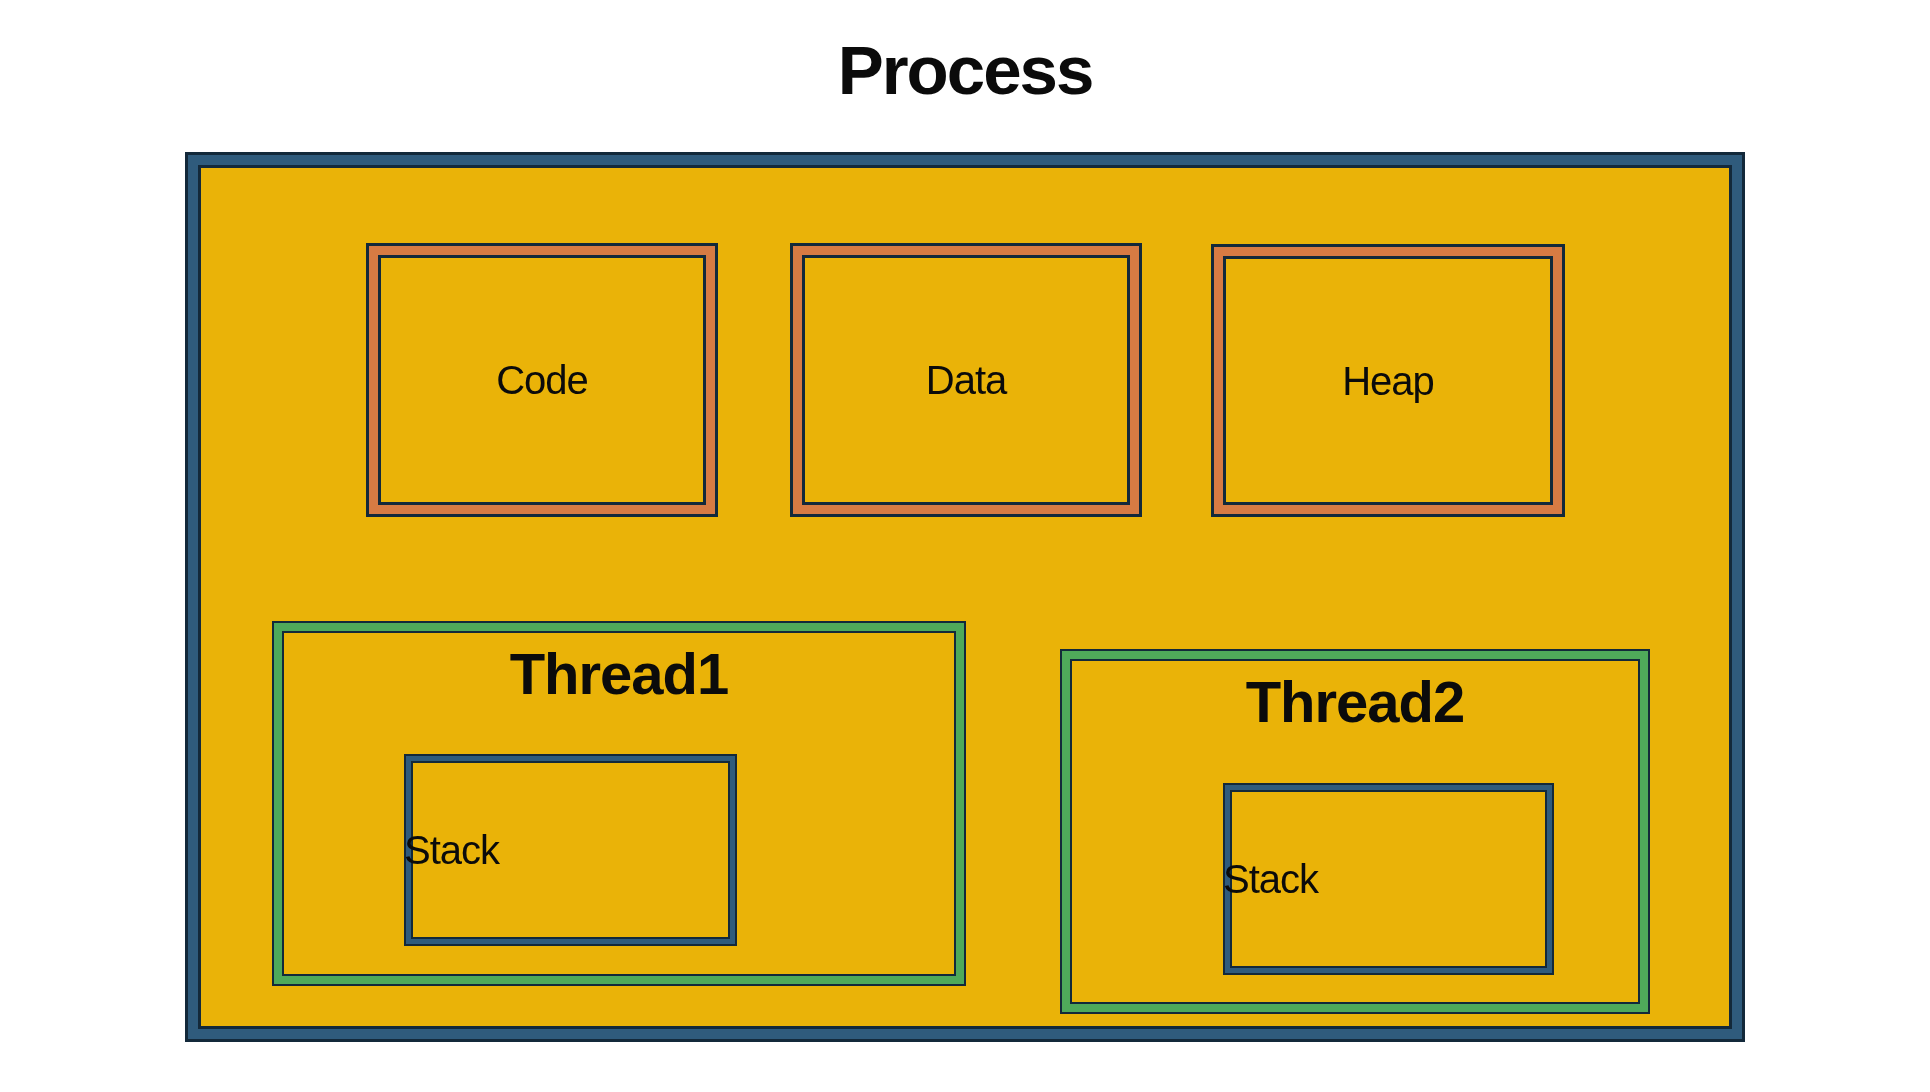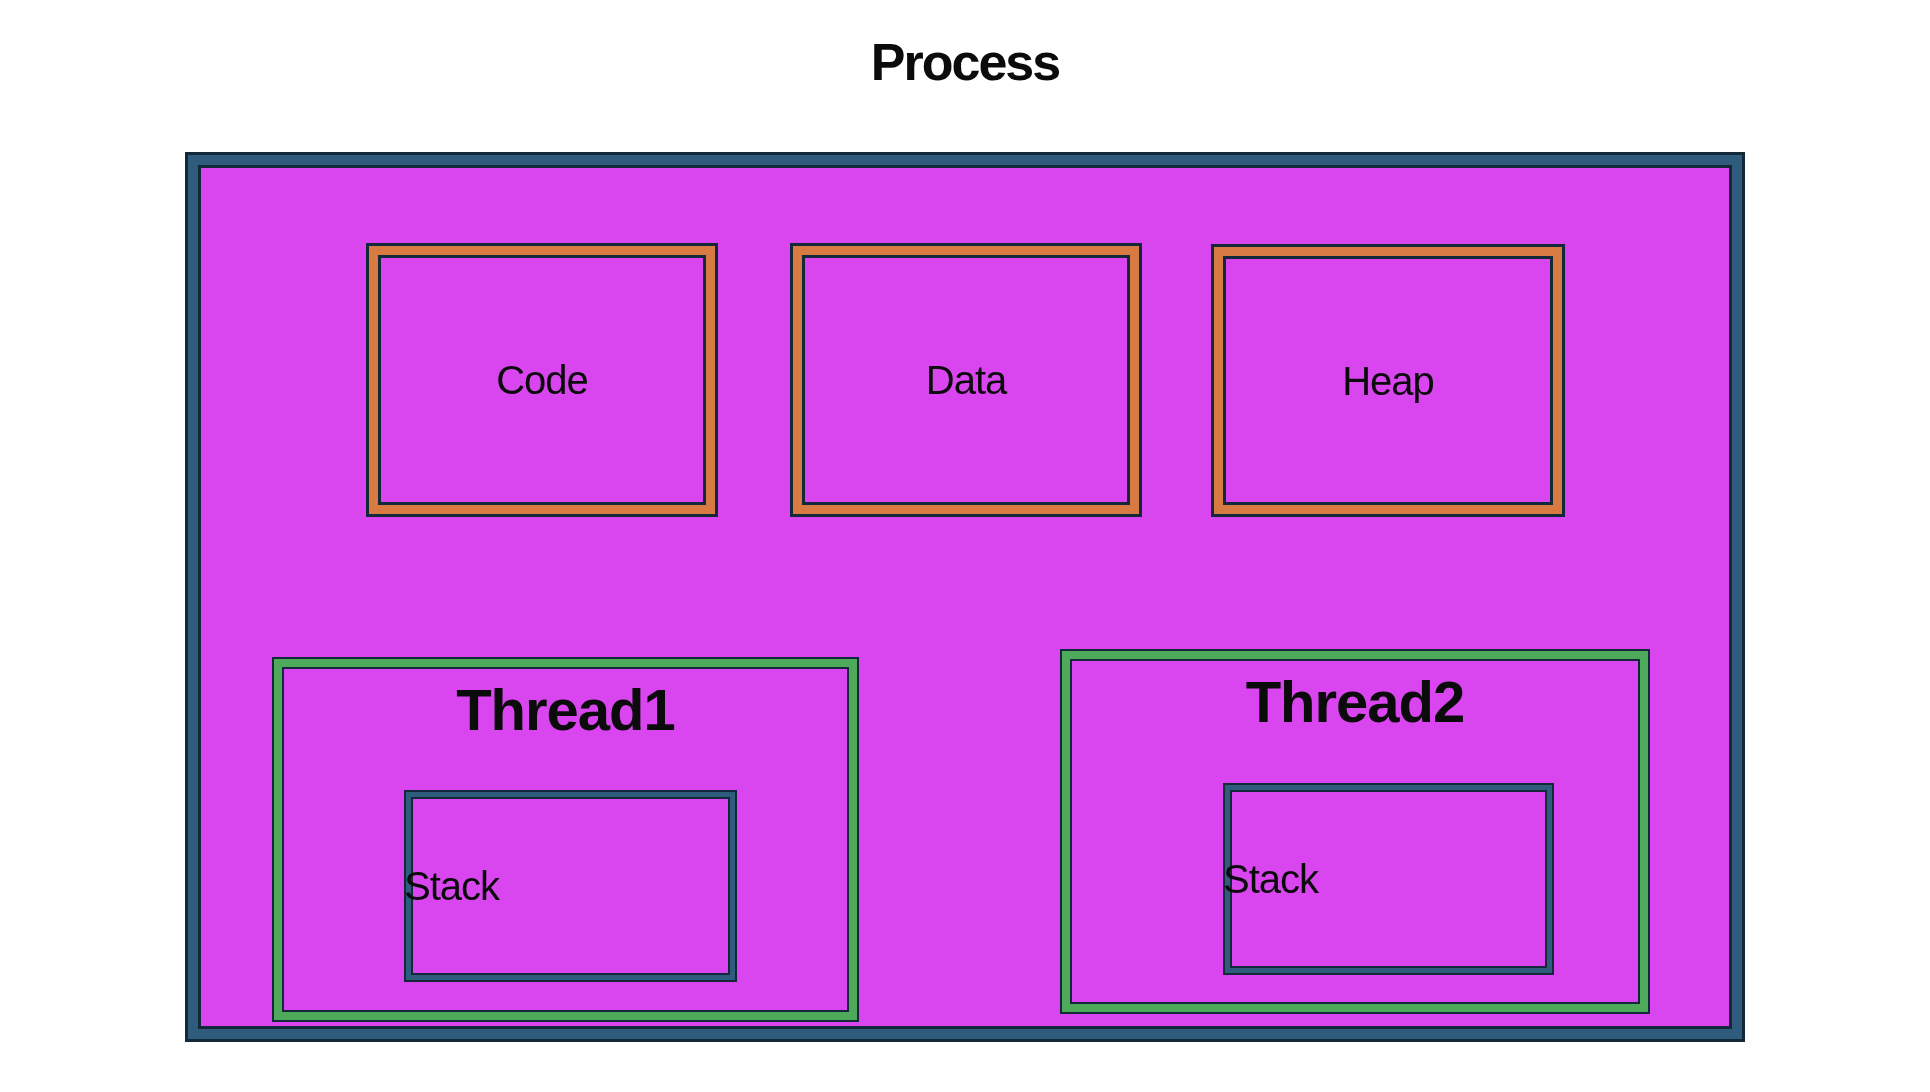--- a/index.html
+++ b/index.html
@@ -17,30 +17,30 @@
     overflow: hidden;
   }
 
   
   .diagram-title {
     position: absolute;
     left: 0;
     top: 36px;
     width: 100%;
     text-align: center;
-    font-size: 52px;
+    font-size: 69px;
     font-weight: 700;
     letter-spacing: -2px;
     line-height: 1;
   }
 
   
   .frame {
     position: absolute;
-    background: #d946ef;
+    background: #eab308;
   }
 
   
   .process-box {
     left: 185px;
     top: 152px;
     width: 1560px;
     height: 890px;
     box-shadow:
       inset 0 0 0 3px  var(--edge-line, #13293A),
@@ -68,21 +68,21 @@
   .box-data { left: 605px; top:  91px; width: 352px; height: 274px; }
   .box-heap { left: 1026px; top: 92px; width: 354px; height: 273px; }
 
   
   .thread-box {
     box-shadow:
       inset 0 0 0 2px  var(--edge-line, #13293A),
       inset 0 0 0 10px var(--thread-border, #4FA95A),
       inset 0 0 0 12px var(--edge-line, #13293A);
   }
-  .box-thread1 { left: 87px;  top: 505px; width: 587px; height: 365px; }
+  .box-thread1 { left: 87px;  top: 469px; width: 694px; height: 365px; }
   .box-thread2 { left: 875px; top: 485px; width: 590px; height: 365px; margin-top: 12px; }
 
   .thread-title {
     position: absolute;
     left: 0;
     top: 24px;
     width: 100%;
     text-align: center;
     font-size: 58px;
     font-weight: 700;

